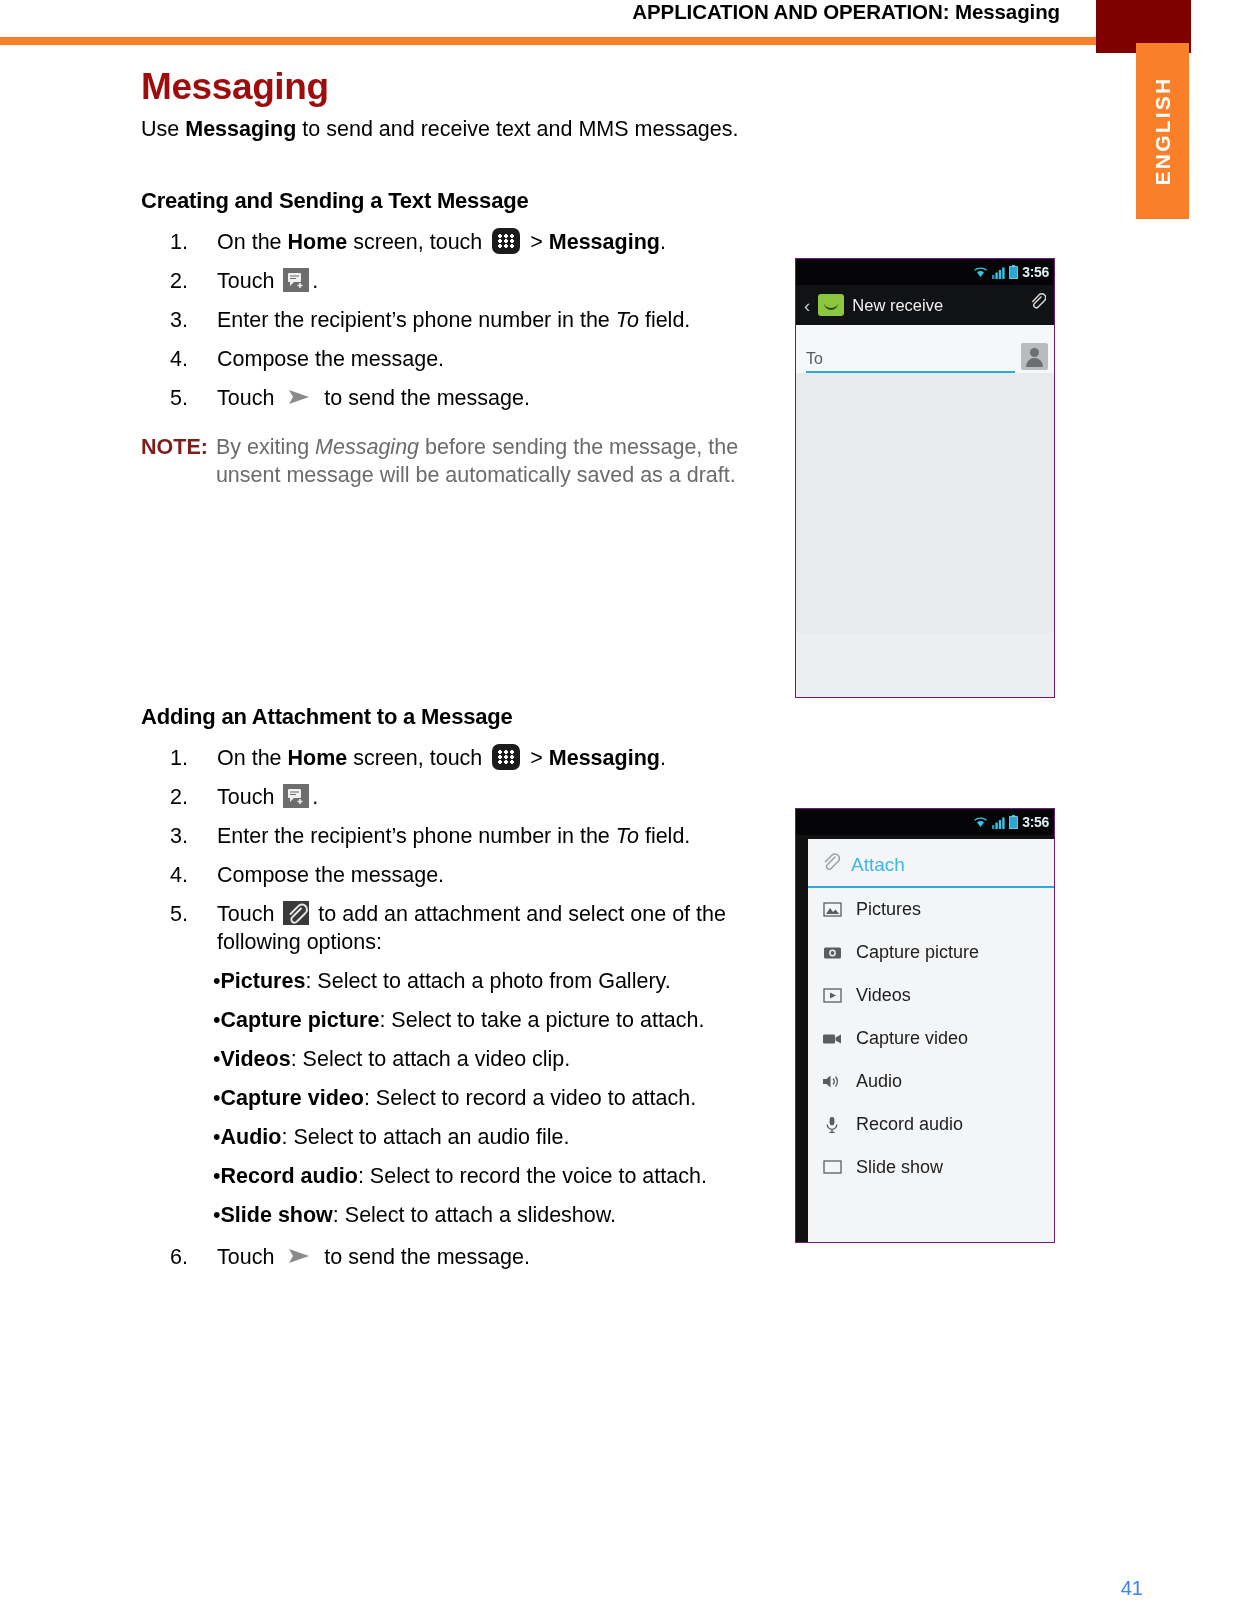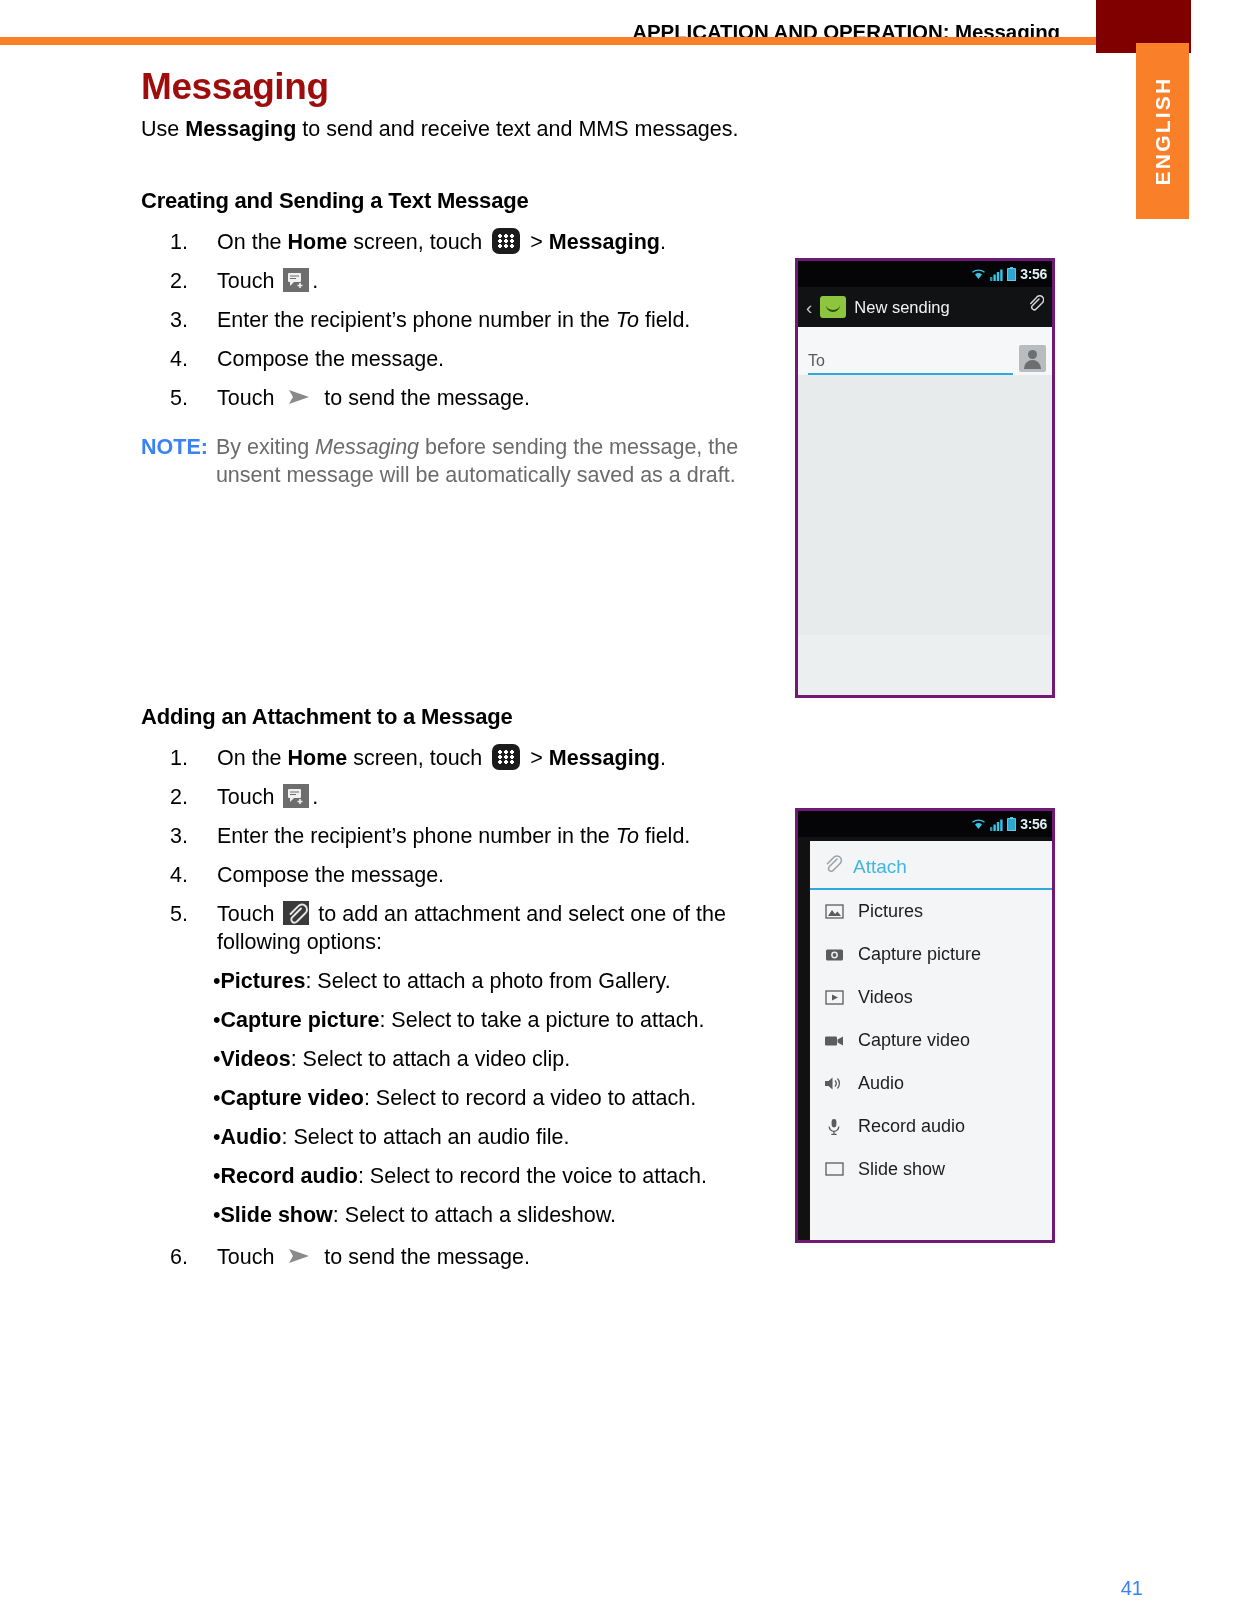--- a/index.html
+++ b/index.html
@@ -15,21 +15,21 @@
   .page {
     position: relative;
     width: 1240px;
     height: 1618px;
     background: #ffffff;
   }
 
   
   .header-title {
     position: absolute;
-    top: 20px;
+    top: 0;
     right: 180px;
     font-size: 20.5px;
     font-weight: bold;
     color: #000000;
     letter-spacing: -0.1px;
     white-space: nowrap;
   }
   .header-rule {
     position: absolute;
     top: 37px;
@@ -173,21 +173,21 @@
   }
 
   
   .note {
     display: flex;
     margin-top: 22px;
     font-size: 21.5px;
     line-height: 1.30;
   }
   .note .note-label {
-    color: #3b82f6;
+    color: #7f1d1d;
     font-weight: bold;
     flex: 0 0 auto;
     padding-right: 8px;
   }
   .note .note-body {
     color: #6b6b6b;
     flex: 1;
     max-width: 560px;
   }
 
@@ -202,21 +202,21 @@
   }
   ul.bullets > li .dot {
     flex: 0 0 44px;
     padding-left: 72px;
   }
   ul.bullets > li .btxt { flex: 1; }
 
   
   .shot {
     position: absolute;
-    border: 3px solid #701a75;
+    border: 1px solid #701a75;
     background: #be185d;
     overflow: hidden;
   }
   #shot-new-message { left: 795px; top: 258px; width: 260px; height: 440px; }
   #shot-attach      { left: 795px; top: 808px; width: 260px; height: 435px; }
 
   .statusbar {
     height: 26px;
     background: #050507;
     display: flex;
@@ -527,21 +527,21 @@
       <svg width="9" height="14" viewBox="0 0 9 14" aria-hidden="true">
           <rect x="3" y="0" width="3" height="1.6" fill="#35c6e8"></rect>
           <rect x="0.6" y="1.6" width="7.8" height="12" fill="#2aa8d0" stroke="#8fdcf0" stroke-width="0.8"></rect>
         </svg>
       <span class="clock">3:56</span>
     </div>
 
     <div class="actionbar">
       <span class="back">‹</span>
       <span class="app-badge"></span>
-      <span class="ab-title">New sending</span>
+      <span class="ab-title">New receive</span>
       <span class="ab-clip">
         <svg width="17" height="19" viewBox="0 0 17 19" aria-hidden="true">
             <path d="M12 4 L5.5 10.5a2.5 2.5 0 1 0 3.6 3.5l6-6a4 4 0 1 0-5.6-5.6L3.8 8.4" fill="none" stroke="#d8d8d8" stroke-width="1.5" stroke-linecap="round"></path>
           </svg>
       </span>
     </div>
 
     <div class="compose-area">
       <div class="to-row">
         <div class="to-field">To</div>

